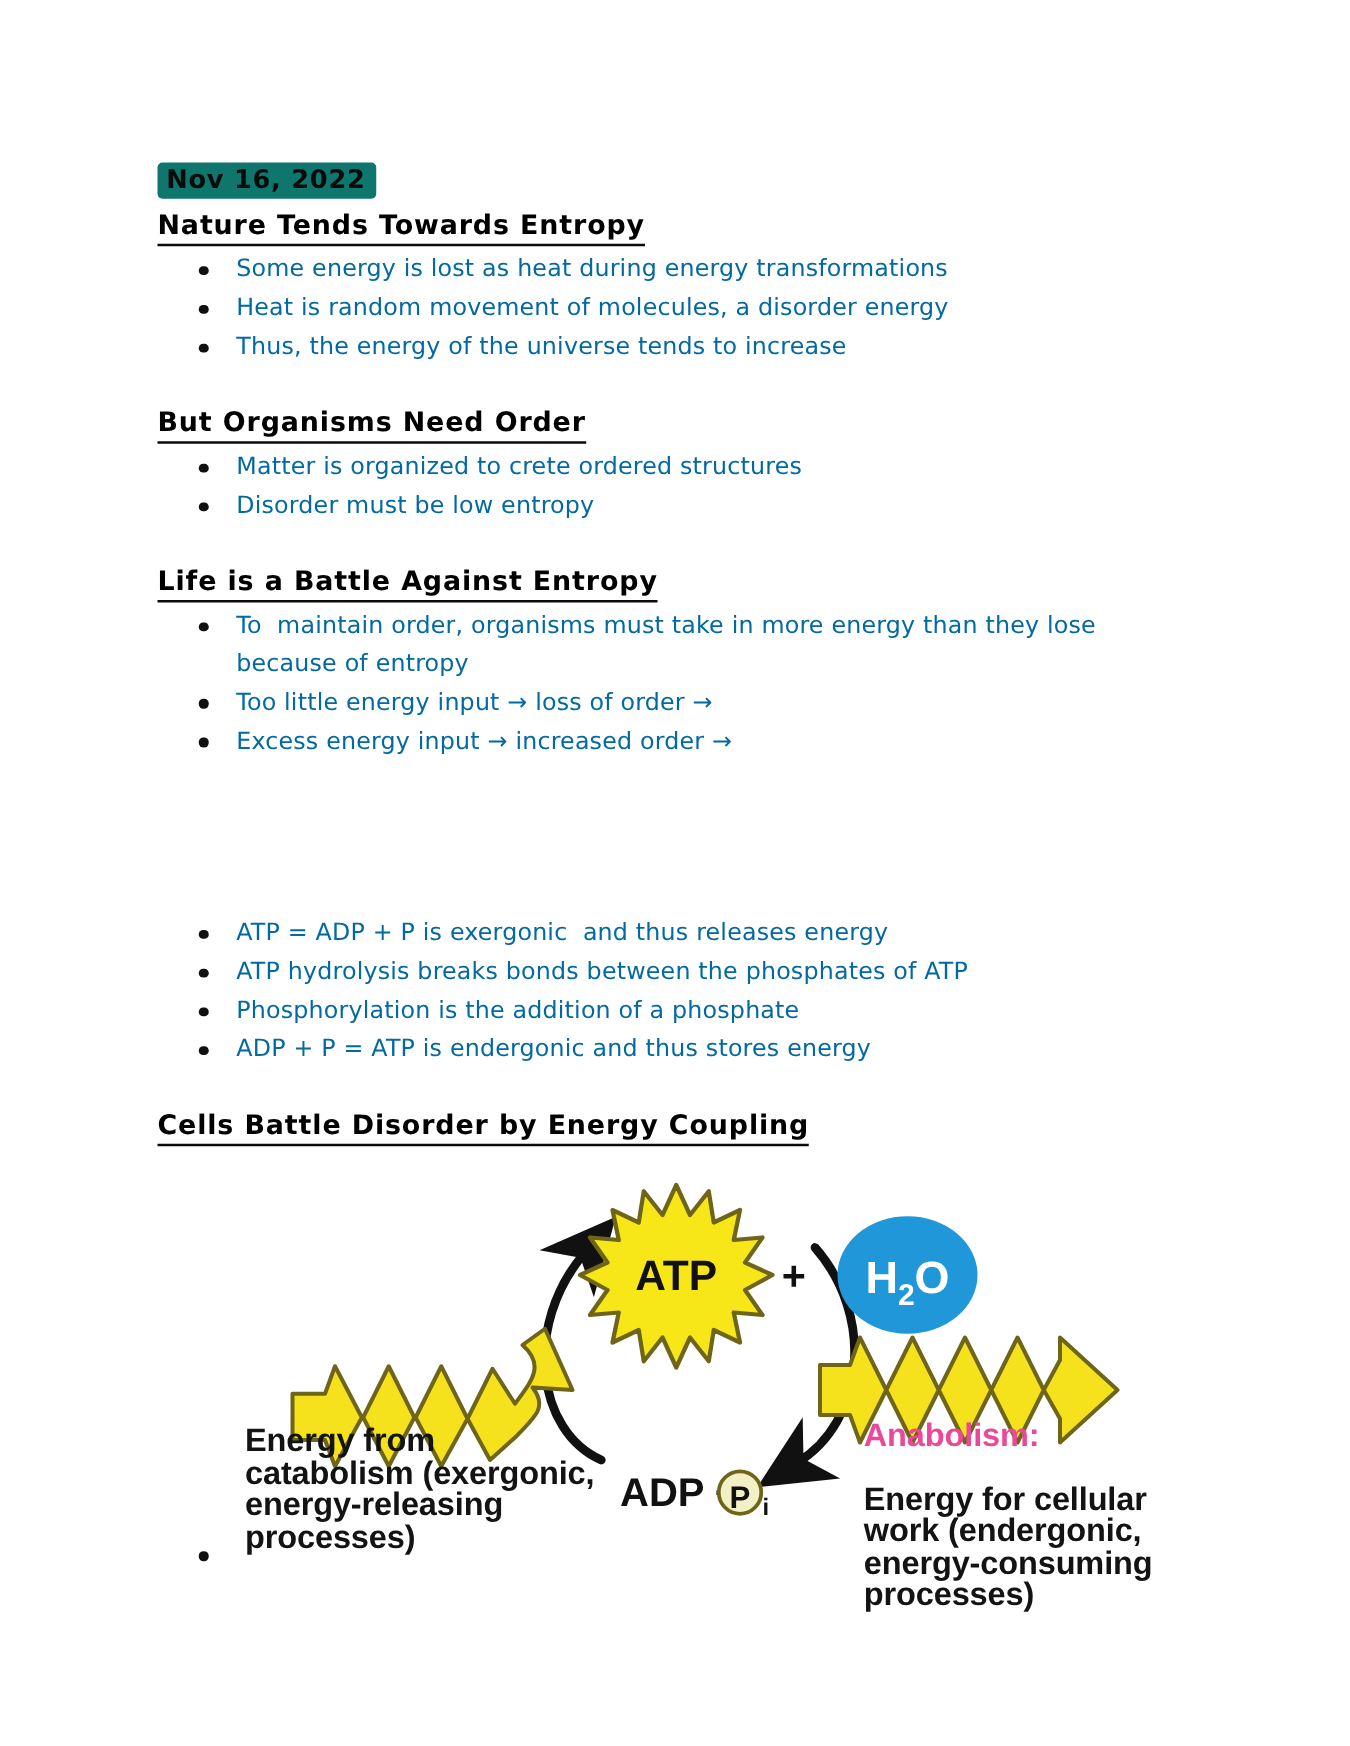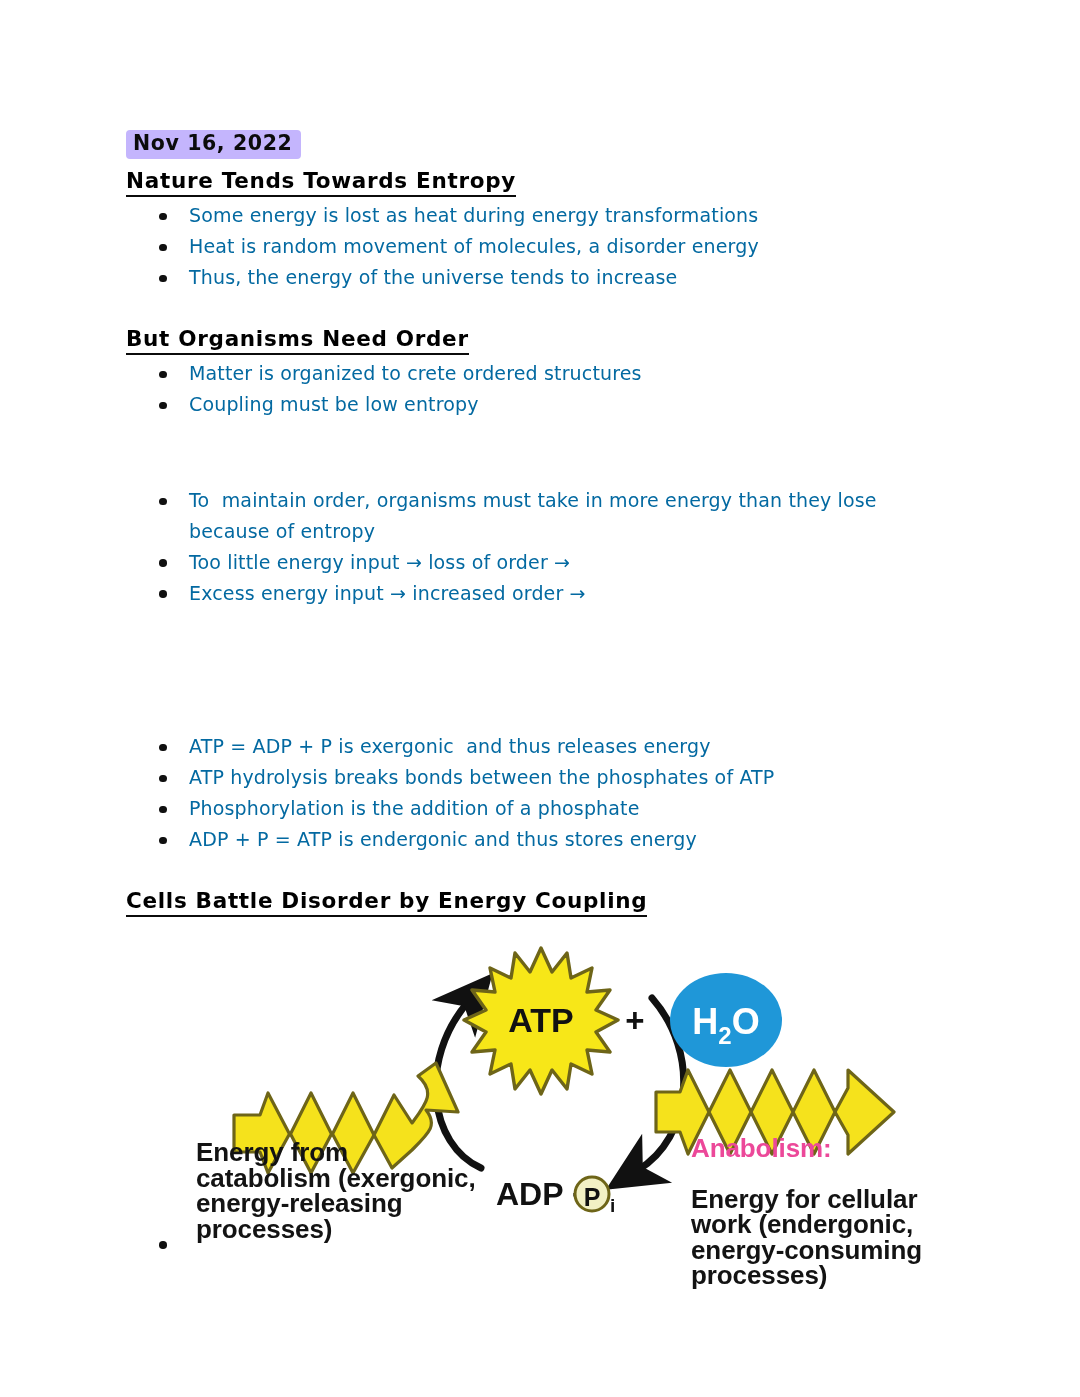--- a/index.html
+++ b/index.html
@@ -21,21 +21,21 @@
     position: absolute;
     inset: 0;
     background: #ffffff;
   }
 
   
   .date-chip {
     position: absolute;
     left: 126px;
     top: 130px;
-    background: #c4b5fd;
+    background: #0f766e;
     border-radius: 4px;
     padding: 2px 9px 3px 7px;
     font-family: "DejaVu Sans", sans-serif;
     font-weight: 700;
     font-size: 20.5px;
     letter-spacing: 0.6px;
     color: #0b0b0b;
     line-height: 1.15;
     white-space: pre;
   }
@@ -143,23 +143,24 @@
   <div class="heading" style="left:126px; top:168px;">Nature Tends Towards Entropy</div>
   <ul class="bullet-list" style="left:159px; top:200px; width:800px;">
     <li class="bullet-item"><span>Some energy is lost as heat during energy transformations</span></li>
     <li class="bullet-item"><span>Heat is random movement of molecules, a disorder energy</span></li>
     <li class="bullet-item"><span>Thus, the energy of the universe tends to increase</span></li>
   </ul>
 
   <div class="heading" style="left:126px; top:326px;">But Organisms Need Order</div>
   <ul class="bullet-list" style="left:159px; top:358px; width:800px;">
     <li class="bullet-item"><span>Matter is organized to crete ordered structures</span></li>
-    <li class="bullet-item"><span>Coupling must be </span><b>low entropy</b></li>
-  </ul>
-
+    <li class="bullet-item"><span>Disorder must be </span><b>low entropy</b></li>
+  </ul>
+
+  <div class="heading" style="left:126px; top:453px;">Life is a Battle Against Entropy</div>
   <ul class="bullet-list" style="left:159px; top:485px; width:790px;">
     <li class="bullet-item wrap"><span>To  maintain order, organisms must take in more energy than they lose because of entropy</span></li>
     <li class="bullet-item"><span>Too little energy input → loss of order →</span></li>
     <li class="bullet-item"><span>Excess energy input → increased order →</span></li>
   </ul>
 
   <ul class="bullet-list" style="left:159px; top:731px; width:800px;">
     <li class="bullet-item"><span>ATP = ADP + P is </span><b>exergonic</b><span>  and thus releases energy</span></li>
     <li class="bullet-item"><b>ATP hydrolysis</b><span> breaks bonds between the phosphates of ATP</span></li>
     <li class="bullet-item"><b>Phosphorylation</b><span> is the addition of a phosphate</span></li>

